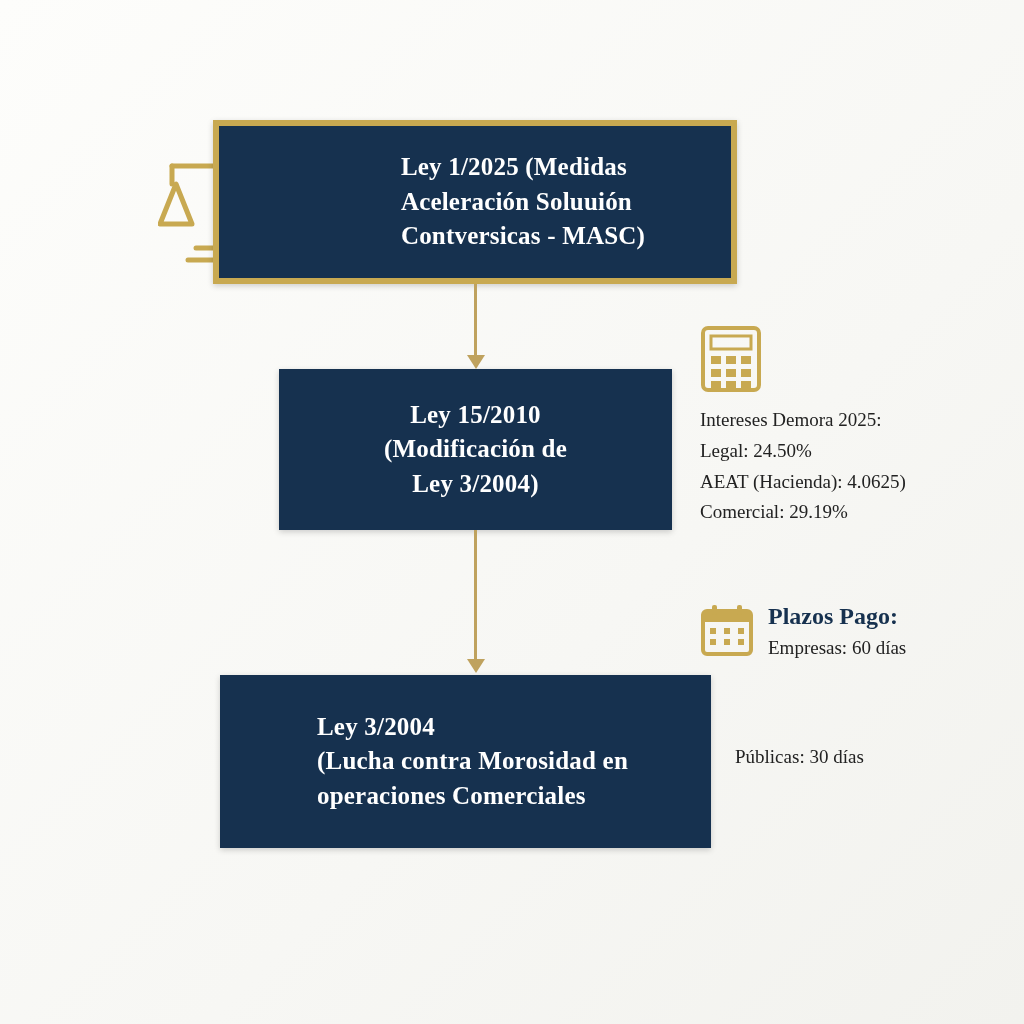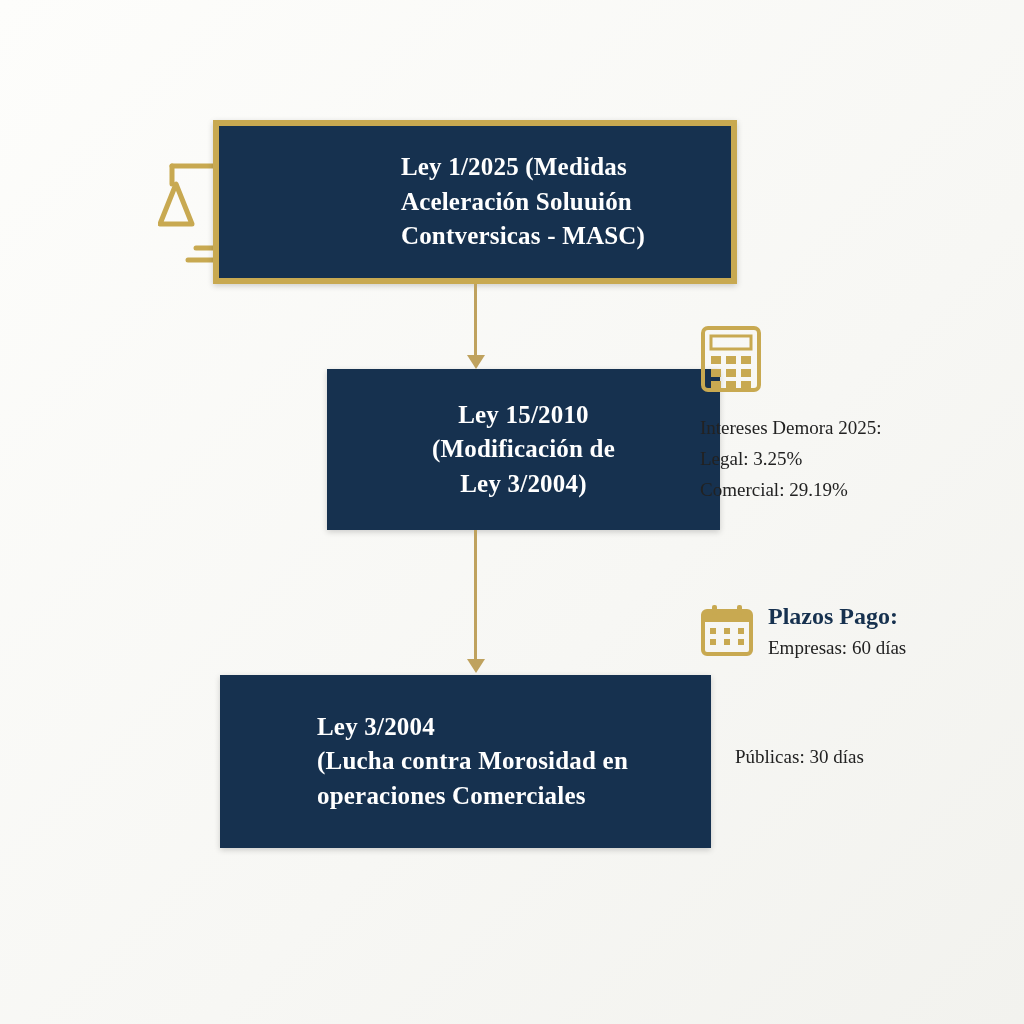--- a/index.html
+++ b/index.html
@@ -51,21 +51,20 @@
     box-sizing: border-box;
   }
   #node-top .txt { text-align: left; }
 
   #node-mid {
     left: 279px;
     top: 369px;
     width: 393px;
     height: 161px;
     font-size: 25px;
-    margin-left: 48px;
   }
 
   #node-bottom {
     left: 220px;
     top: 675px;
     width: 491px;
     height: 173px;
     font-size: 25px;
     padding-left: 14px;
     box-sizing: border-box;
@@ -114,21 +113,21 @@
   .side-block {
     position: absolute;
     color: #1d1d1d;
   }
   #interest-block {
     left: 700px;
     top: 325px;
     width: 300px;
   }
   #interest-block .lines {
-    margin-top: 16px;
+    margin-top: 8px;
     font-size: 19px;
     line-height: 1.62;
     color: #222;
   }
   #calc-icon {
     width: 62px;
     height: 68px;
   }
 
   #plazos-block {
@@ -218,21 +217,22 @@
         <rect x="11" y="44" width="10" height="8"></rect>
         <rect x="26" y="44" width="10" height="8"></rect>
         <rect x="41" y="44" width="10" height="8"></rect>
         <rect x="11" y="56" width="10" height="7"></rect>
         <rect x="26" y="56" width="10" height="7"></rect>
         <rect x="41" y="56" width="10" height="7"></rect>
       </g>
     </svg>
     <div class="lines">
       <div>Intereses Demora 2025:</div>
-      <div>Legal: 3.25%</div>
+      <div>Legal: 24.50%</div>
+      <div>AEAT (Hacienda): 4.0625)</div>
       <div>Comercial: 29.19%</div>
     </div>
   </div>
 
   <div id="plazos-block" class="side-block">
     <svg id="cal-icon" viewBox="0 0 54 54">
       <rect x="3" y="8" width="48" height="43" rx="4" fill="none" stroke="#c8a951" stroke-width="4"></rect>
       <rect x="3" y="8" width="48" height="11" fill="#c8a951"></rect>
       <rect x="12" y="2" width="5" height="10" rx="2" fill="#c8a951"></rect>
       <rect x="37" y="2" width="5" height="10" rx="2" fill="#c8a951"></rect>

